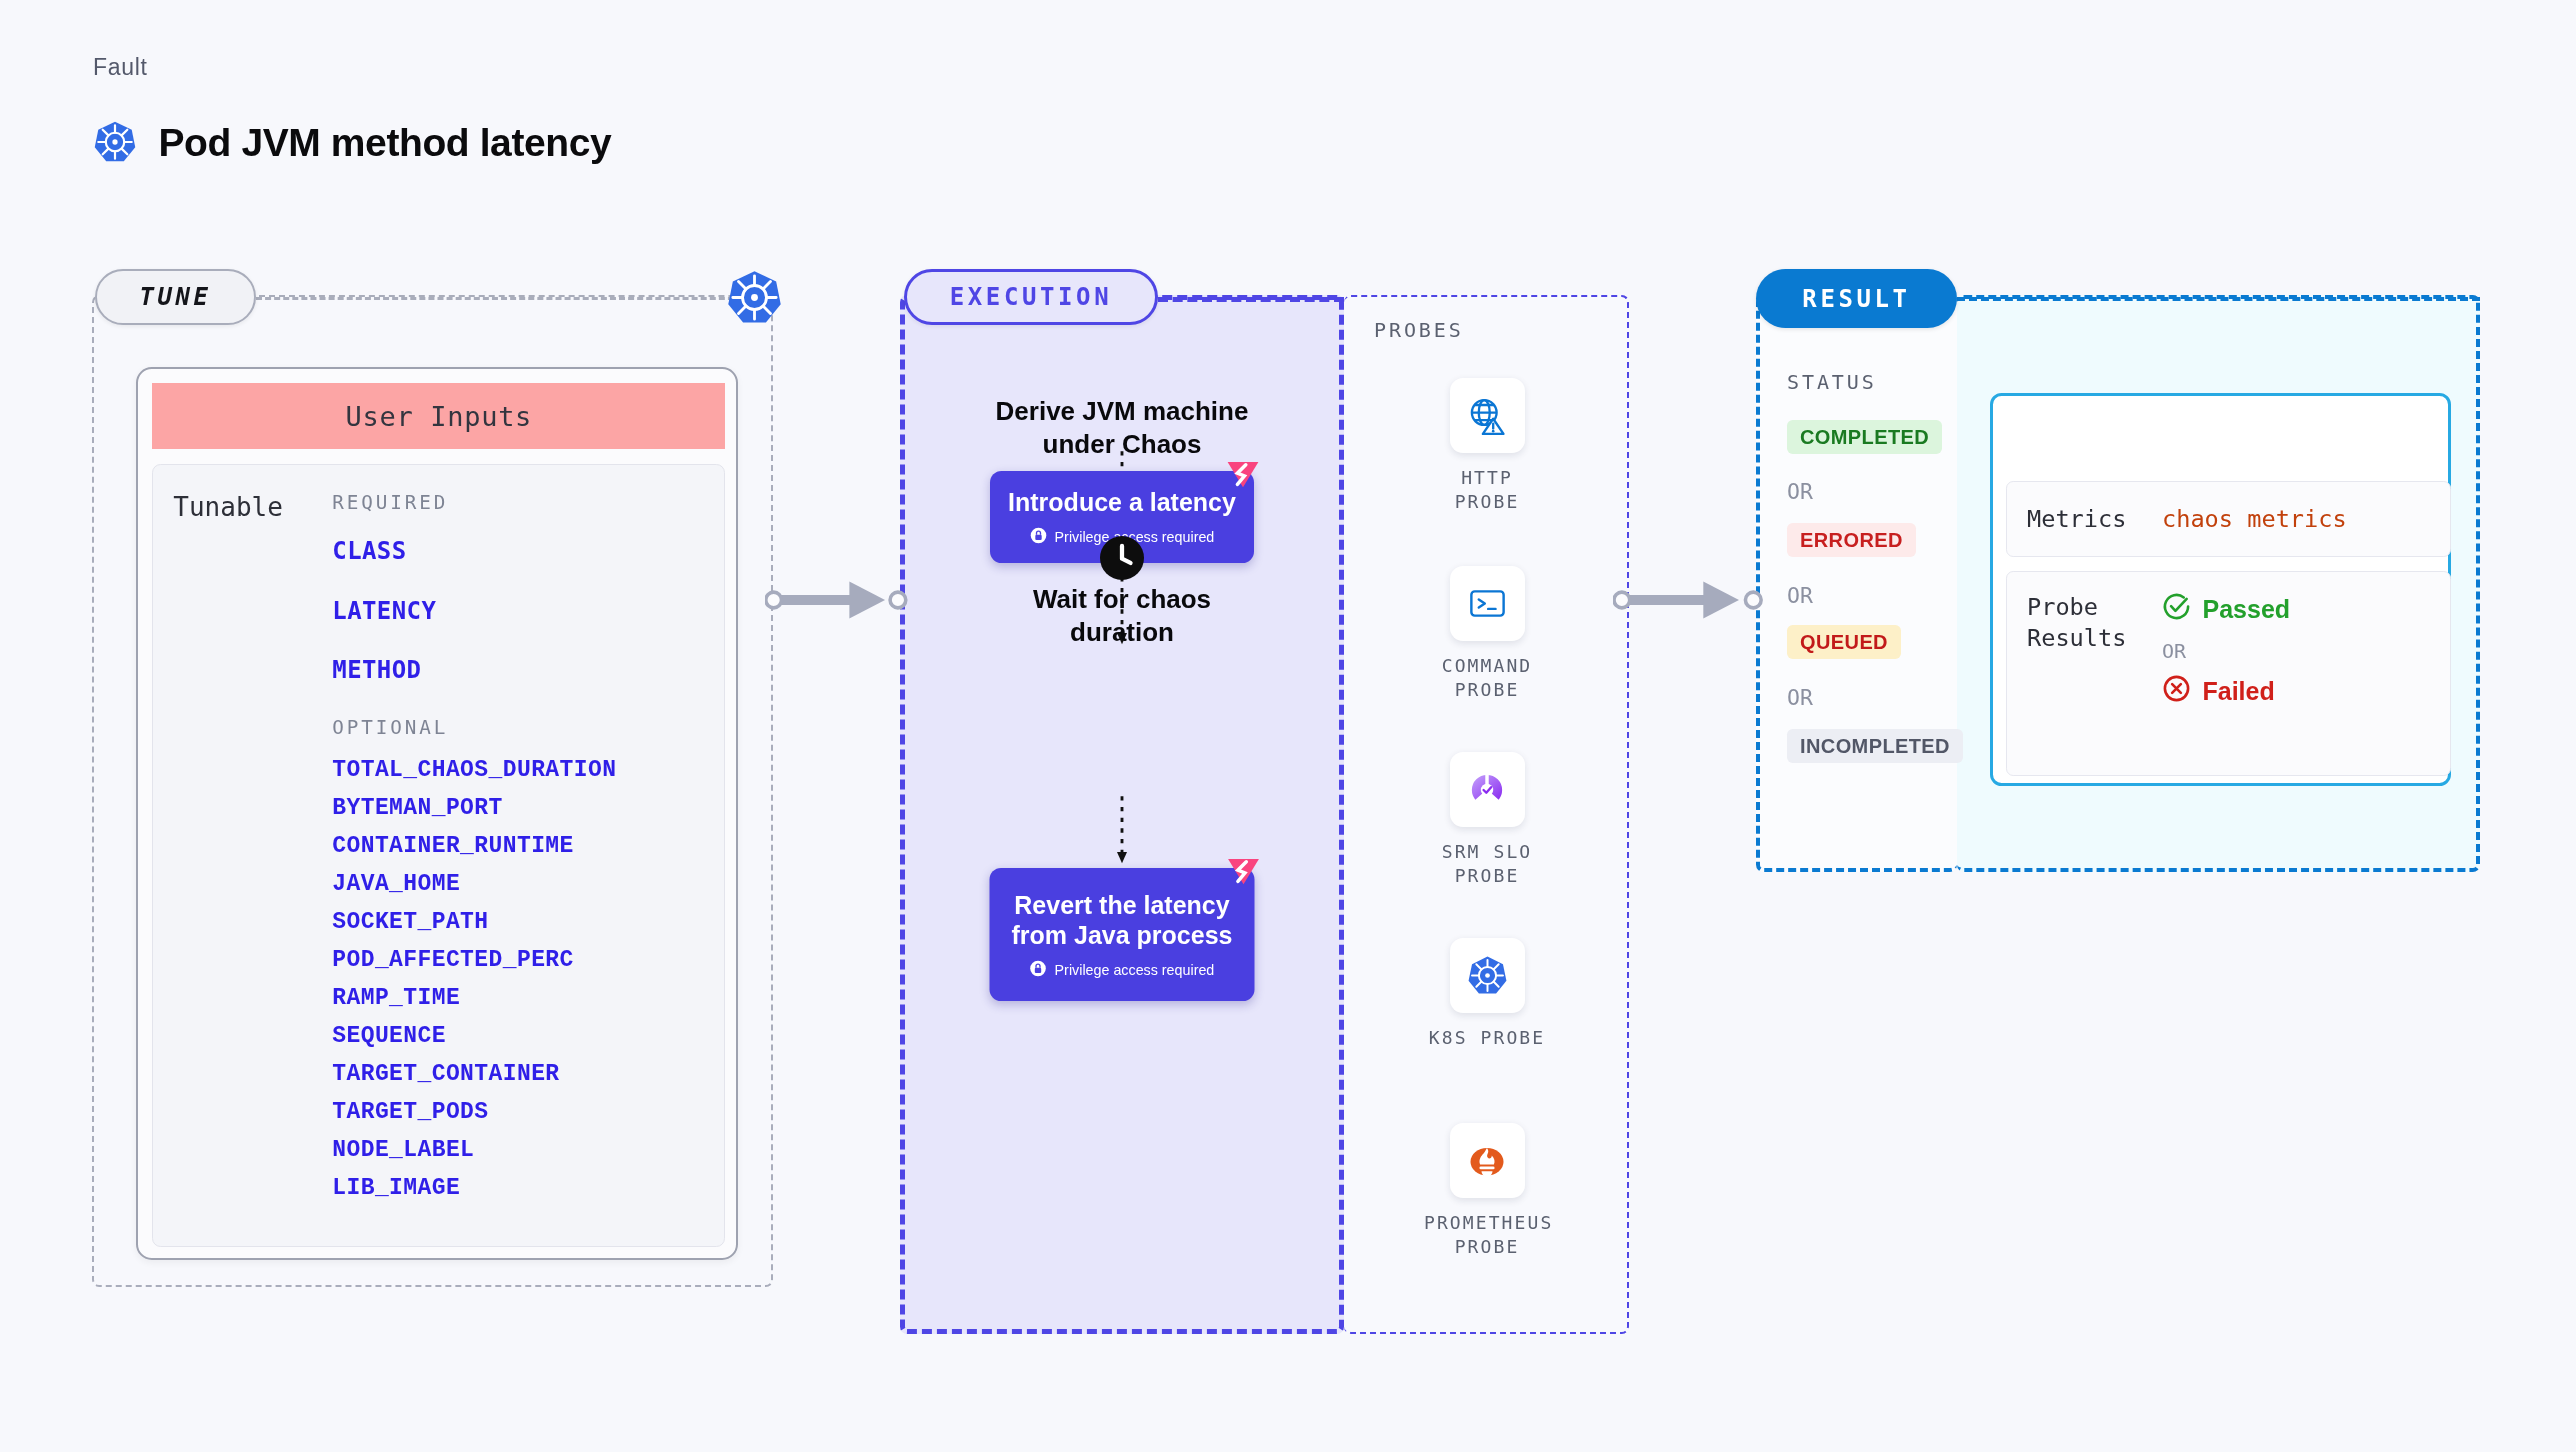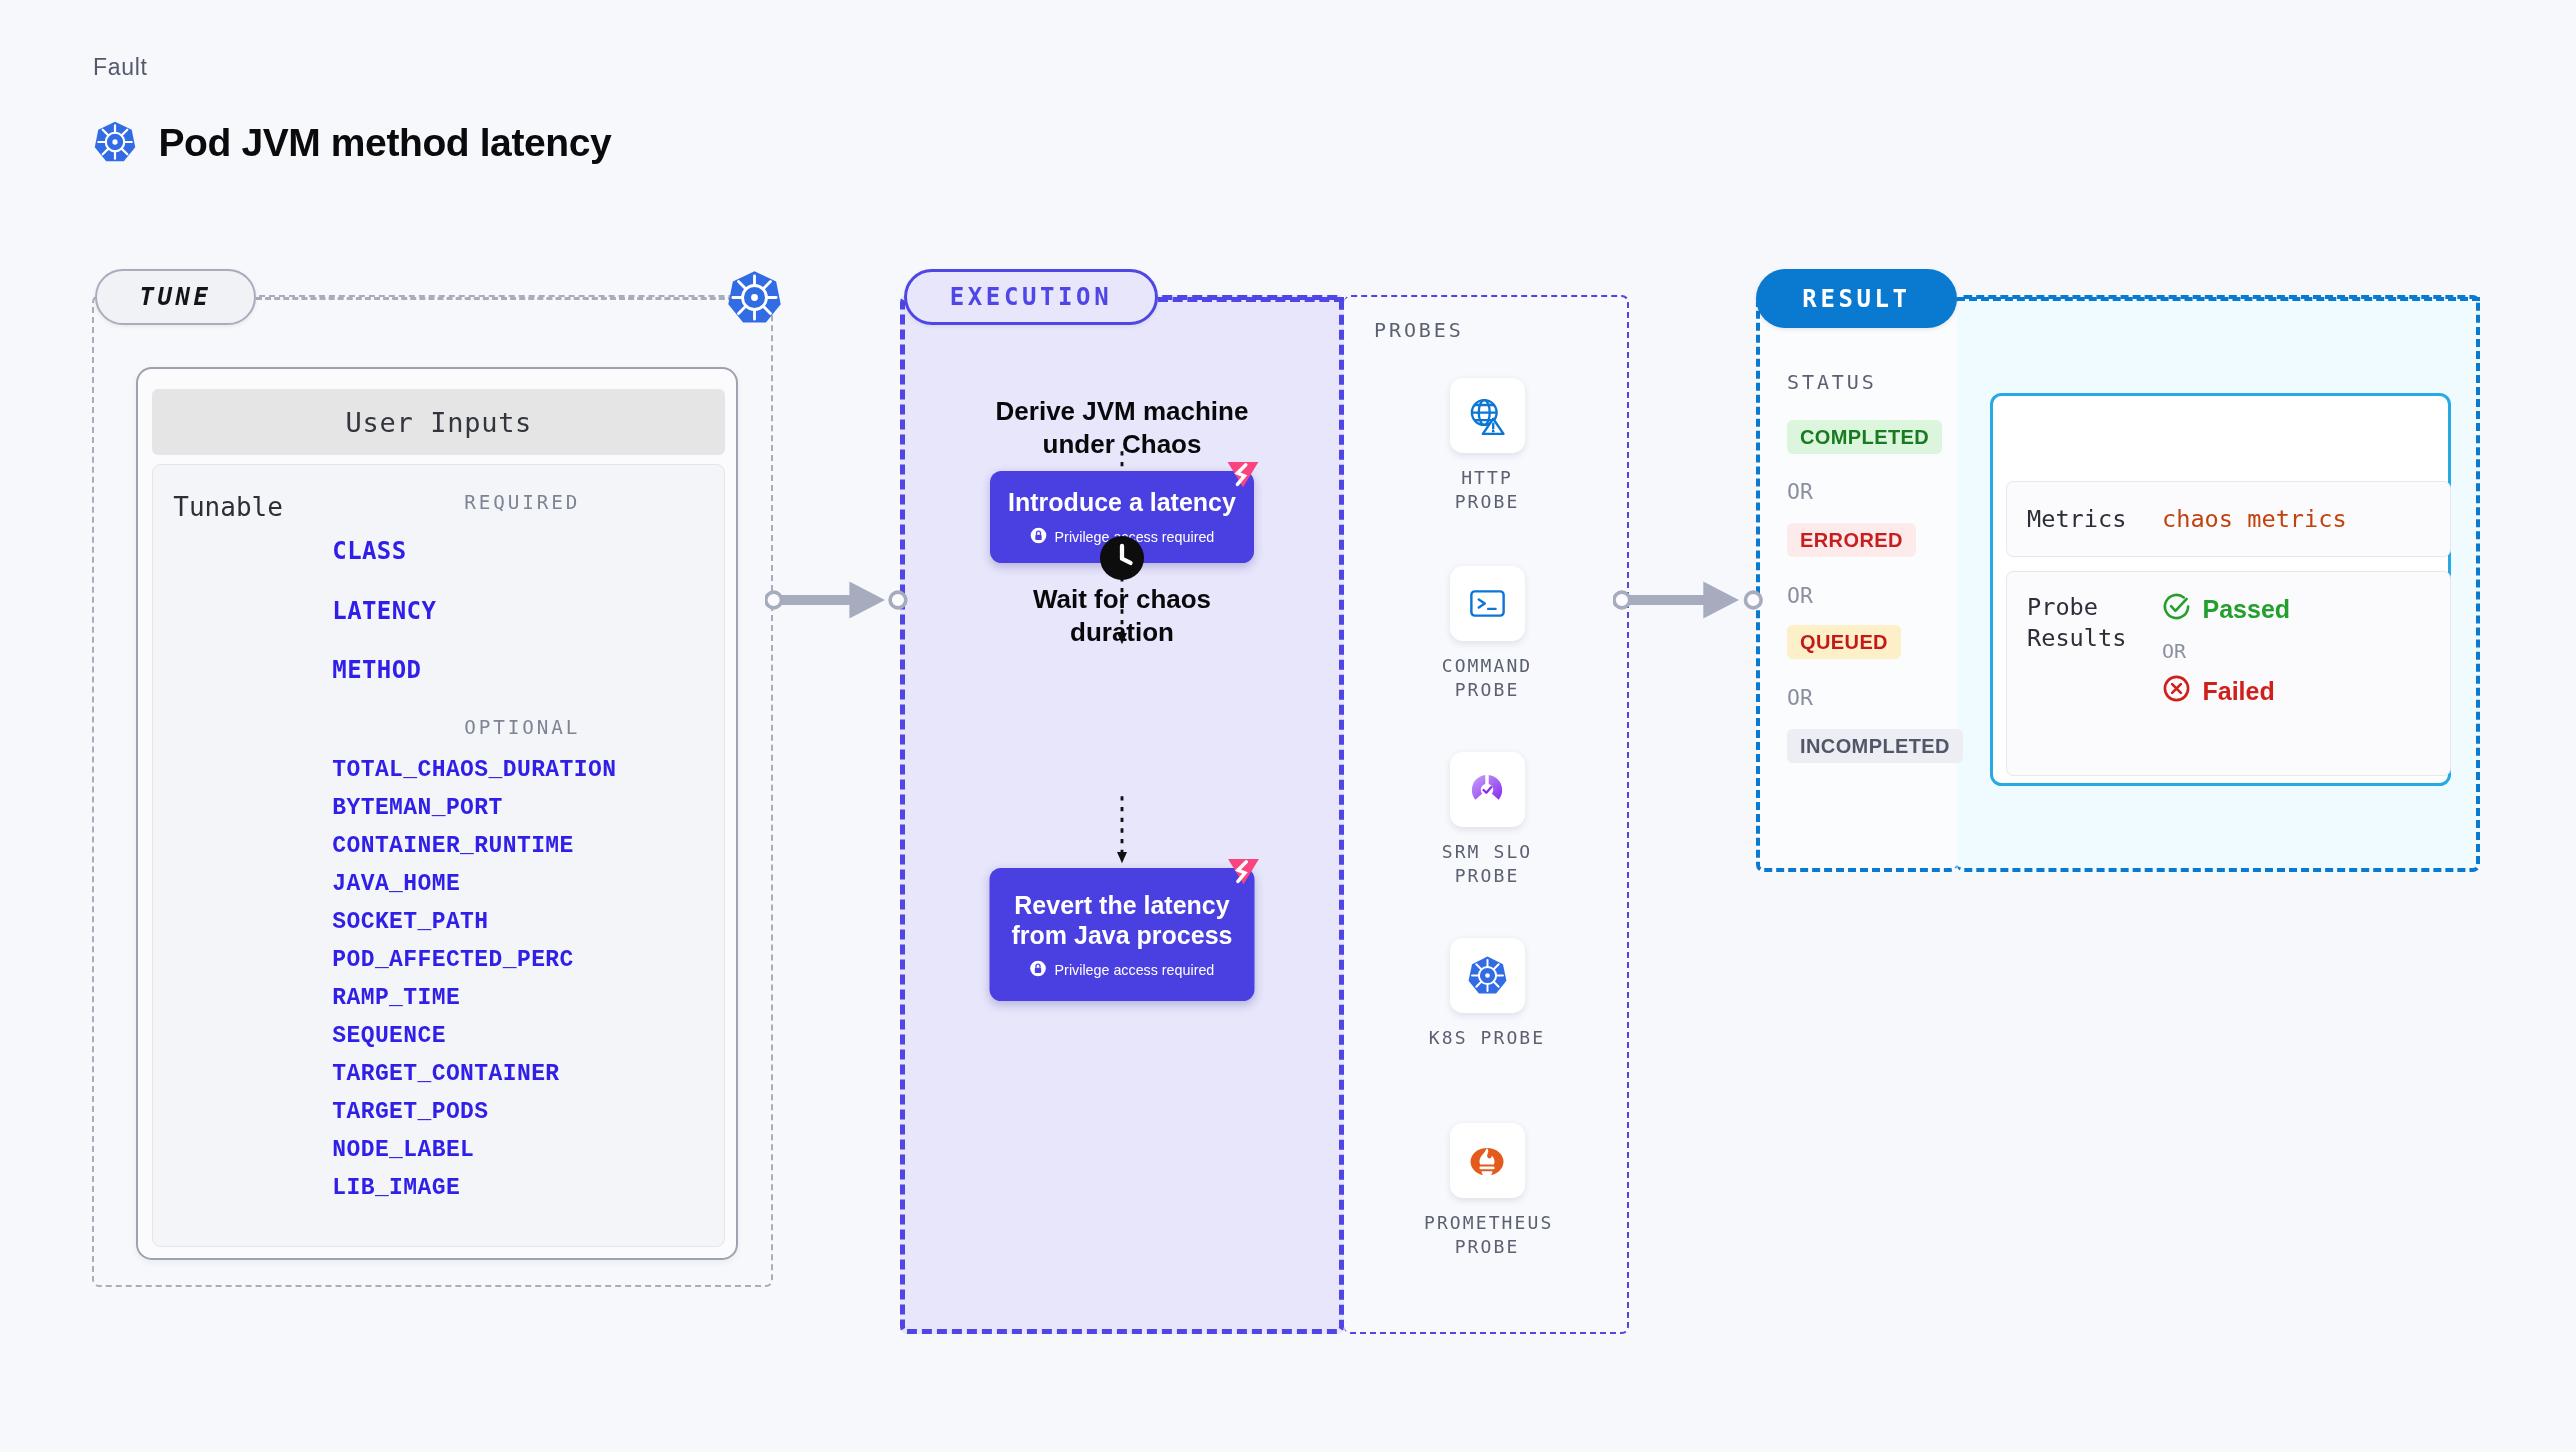--- a/index.html
+++ b/index.html
@@ -55,36 +55,36 @@
   .k8s-badge { position:absolute; left:726px; top:269px; width:57px; height:57px; z-index:7; }
 
   
   .ui-card {
     position:absolute; left:136px; top:367px; width:602px; height:893px;
     background:#fbfbfd; border:2.9px solid #9ea2b0; border-radius:15.8px;
     box-shadow: 0 2.1px 7.2px rgba(0,0,0,.05);
   }
   .ui-head {
     position:absolute; left:14.3px; top:14.3px; width:573px; height:66px;
-    background:#e5e5e5; border-radius:6px;
+    background:#fca5a5; border-radius:0;
     display:flex; align-items:center; justify-content:center;
-    font-family:"DejaVu Sans Mono", monospace; font-size:27px; color:#33353f; letter-spacing:0.7px;margin-top:6px;
+    font-family:"DejaVu Sans Mono", monospace; font-size:27px; color:#33353f; letter-spacing:0.7px;
   }
   .ui-body {
     position:absolute; left:14.3px; top:95px; width:573px; height:783px;
     background:#f4f5f9; border:1.4px solid #e3e4ec; border-radius:8.6px;
   }
   .tunable-label {
     position:absolute; left:20px; top:27px;
     font-family:"DejaVu Sans Mono", monospace; font-size:26px; color:#2d2f38;
   }
   .param-col { position:absolute; left:179px; top:26px; width:380px; }
   .grp-title {
     font-family:"DejaVu Sans Mono", monospace; font-size:19.3px;
-    color:#7e8494; letter-spacing:2.9px;text-align:center;
+    color:#7e8494; letter-spacing:2.9px;
   }
   .req-list { margin-top: 23px; }
   .req-list .param {
     font-family:"DejaVu Sans Mono", monospace; font-size:24px; font-weight:bold;
     color:#2f1fe8; margin-bottom: 31.5px; letter-spacing:0.4px;
   }
   .opt-list { margin-top: 18.6px; }
   .opt-list .param {
     font-family:Liberation Mono, monospace; font-size:23px; font-weight:bold;
     color:#2f1fe8; margin-bottom: 12px; letter-spacing:0.4px;

